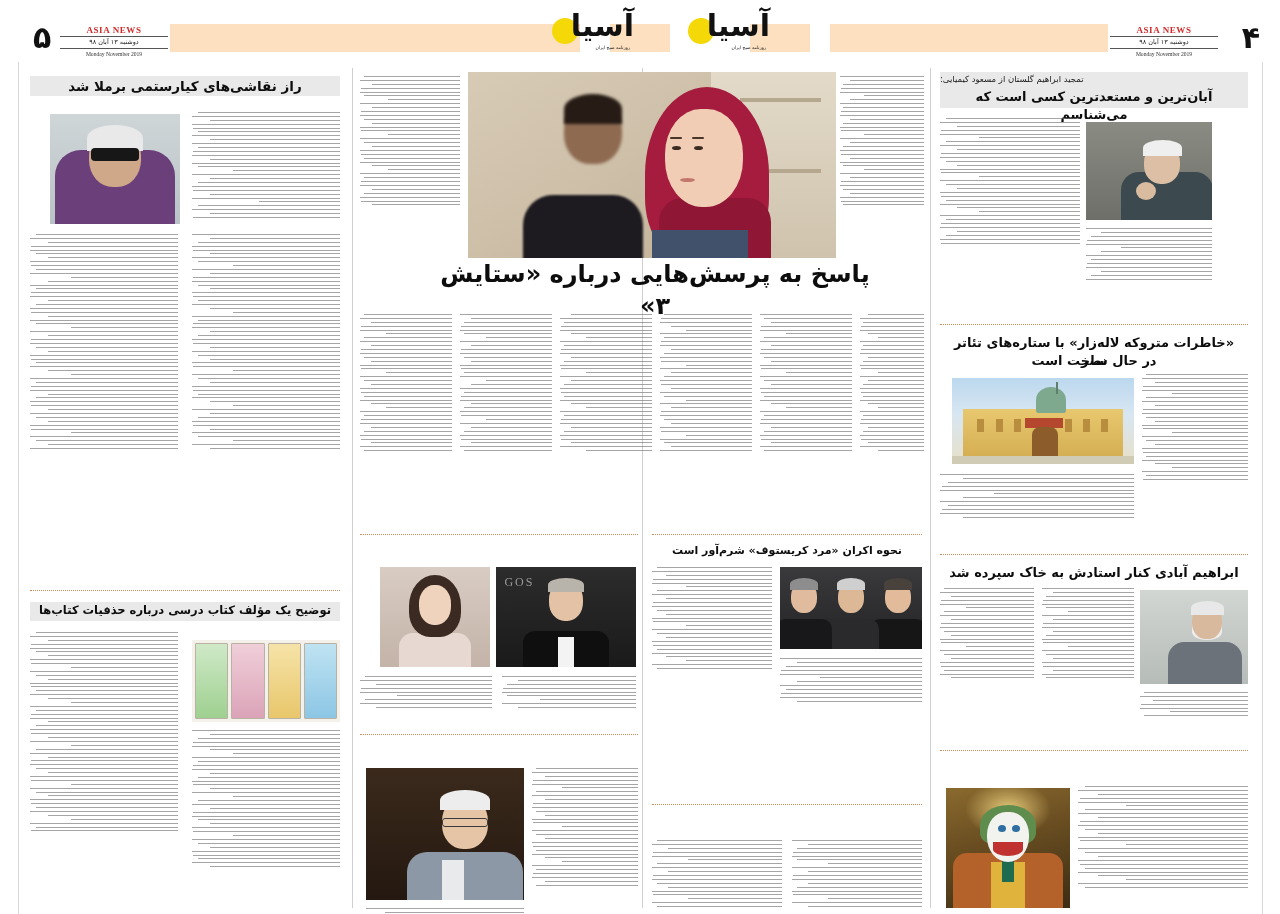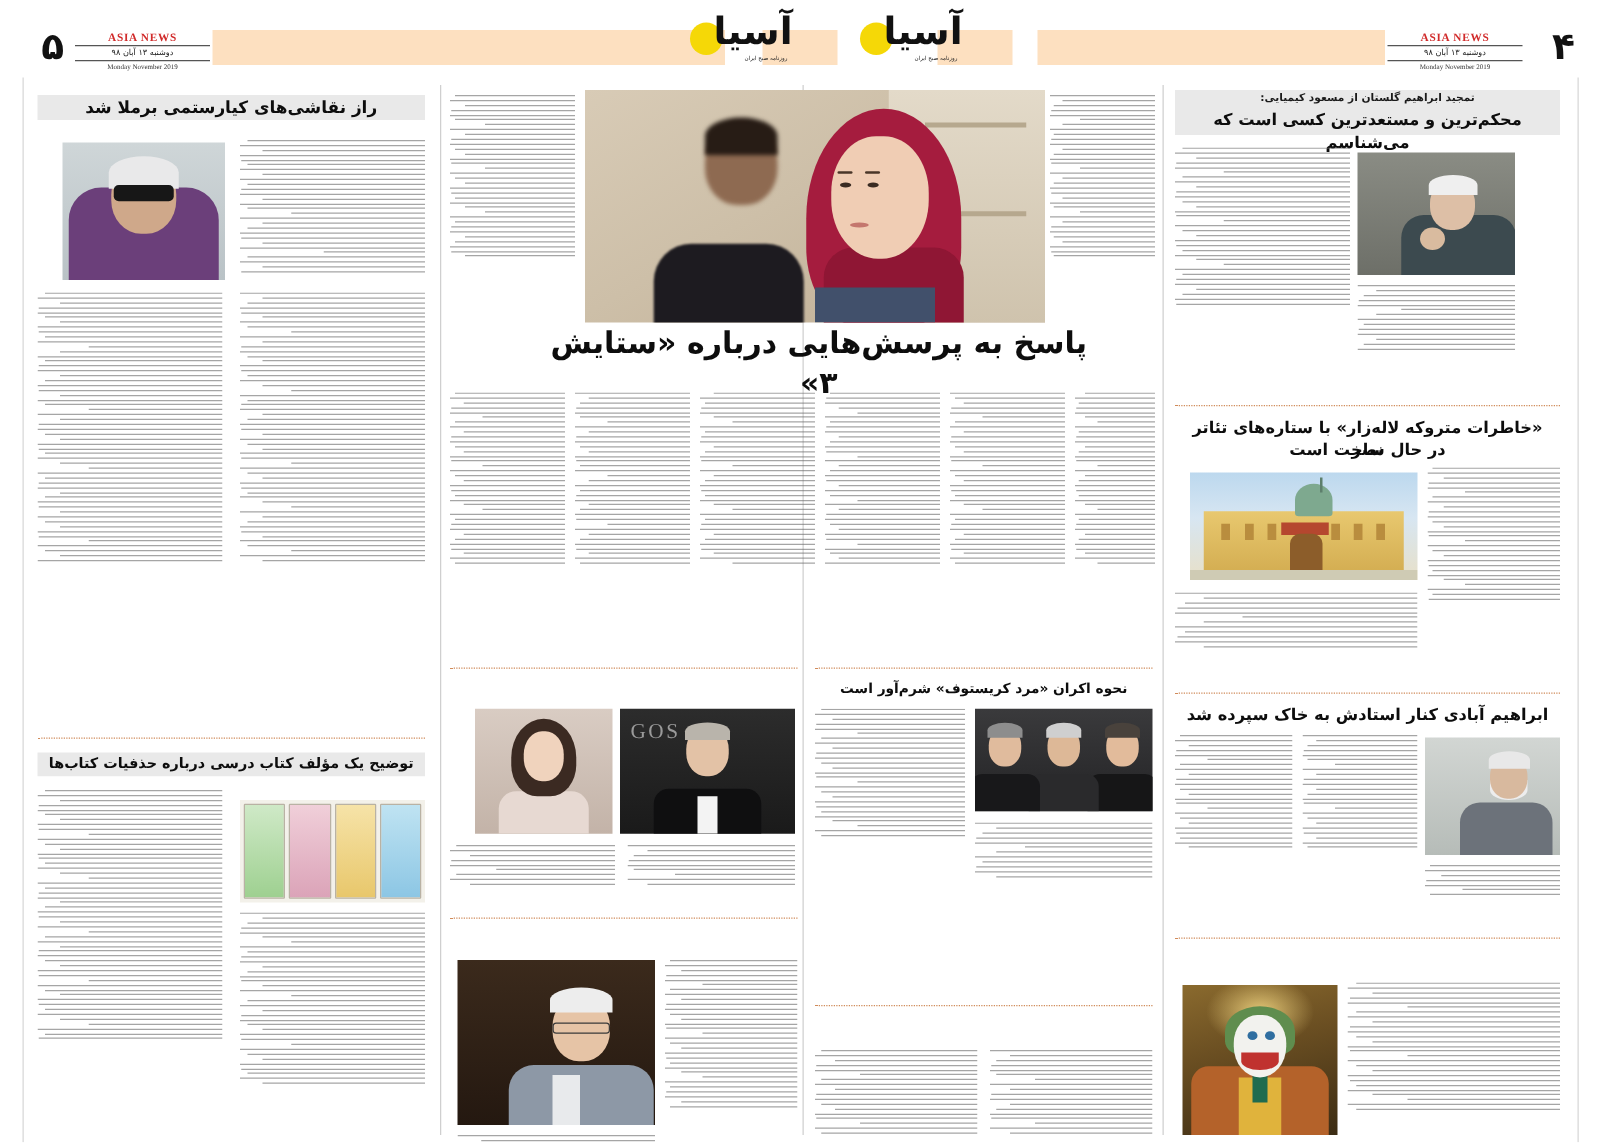--- a/index.html
+++ b/index.html
@@ -102,23 +102,23 @@
   .edge-rule { position: absolute; width: 1px; top: 0; height: 852px; background: #d8d8d8; }
 
   
   .hl {
     direction: rtl; text-align: center;
     font-weight: bold; color: #0d0d0d;
     font-family: "DejaVu Sans", sans-serif;
     line-height: 1.35;
   }
   .kicker {
-    direction: rtl; text-align: center;
+    direction: rtl; text-align: left;
     font-size: 8.5px; color: #1a1a1a; line-height: 1.5;
-    font-weight: bold;
+    font-weight: normal;
   }
   .sub {
     direction: rtl; text-align: center;
     font-size: 10.5px; font-weight: bold; color: #111;
     line-height: 1.4;
   }
   .dots {
     border-top: 1.4px dotted #d08b5a;
     width: 100%;
   }
@@ -252,21 +252,21 @@
               width:72px; height:34%; background:#e7d9d2; border-radius:14px 14px 0 0; }
   .ph-waltz { background: linear-gradient(180deg,#2c2c2c 0%,#1a1a1a 100%); }
   .wz-head { position:absolute; left:50%; top:14%; transform:translateX(-50%);
              width:34px; height:40px; border-radius:46%; background:#e3c2a6; }
   .wz-hair { position:absolute; left:50%; top:11%; transform:translateX(-50%);
              width:36px; height:14px; border-radius:50% 50% 0 0; background:#b9b4ab; }
   .wz-body { position:absolute; left:50%; bottom:0; transform:translateX(-50%);
              width:86px; height:36%; background:#0f0f10; border-radius:12px 12px 0 0; }
   .wz-shirt{ position:absolute; left:50%; bottom:0; transform:translateX(-50%);
              width:16px; height:30%; background:#f3f3f3; }
-  .wz-logo { position:absolute; left:6%; top:8%; font-size:17px; color:#9a9a9a;
+  .wz-logo { position:absolute; left:6%; top:8%; font-size:12px; color:#9a9a9a;
              font-family:"Liberation Serif", serif; letter-spacing:2px; }
 
   
   .ph-trio { background: linear-gradient(180deg,#3a3a3c 0%,#232325 100%); display:flex; }
   .trio-p { flex:1; position:relative; }
   .trio-head { position:absolute; left:50%; top:18%; transform:translateX(-50%);
                width:26px; height:31px; border-radius:46%; }
   .trio-hair { position:absolute; left:50%; top:14%; transform:translateX(-50%);
                width:28px; height:12px; border-radius:50% 50% 0 0; }
   .trio-body { position:absolute; left:50%; bottom:0; transform:translateX(-50%);
@@ -1116,21 +1116,21 @@
       <div class="ln s1"></div>
         <div class="ln"></div>
         <div class="ln s4"></div>
         <div class="ln s3"></div>
       <div class="ln"></div>
         <div class="ln s2"></div>
     </div>
 
     <div class="grayband" style="position:absolute;left:940px;top:10px;width:308px;height:36px;"></div>
     <div class="kicker" style="position:absolute;left:940px;top:11px;width:308px;">تمجید ابراهیم گلستان از مسعود کیمیایی:</div>
-    <div class="hl" style="position:absolute;left:940px;top:26px;width:308px;font-size:13px;">محکم‌ترین و مستعدترین کسی است که می‌شناسم</div>
+    <div class="hl" style="position:absolute;left:940px;top:26px;width:308px;font-size:13px;">آبان‌ترین و مستعدترین کسی است که می‌شناسم</div>
 
     <div class="photo ph-gol" style="left:1086px;top:60px;width:126px;height:98px;">
       <div class="gol-body"></div>
         <div class="gol-hand"></div>
       <div class="gol-head"></div>
         <div class="gol-hair"></div>
     </div>
 
     <div class="body dense" style="left:940px;top:56px;width:140px;height:196px;">
       <div class="ln s1"></div>

